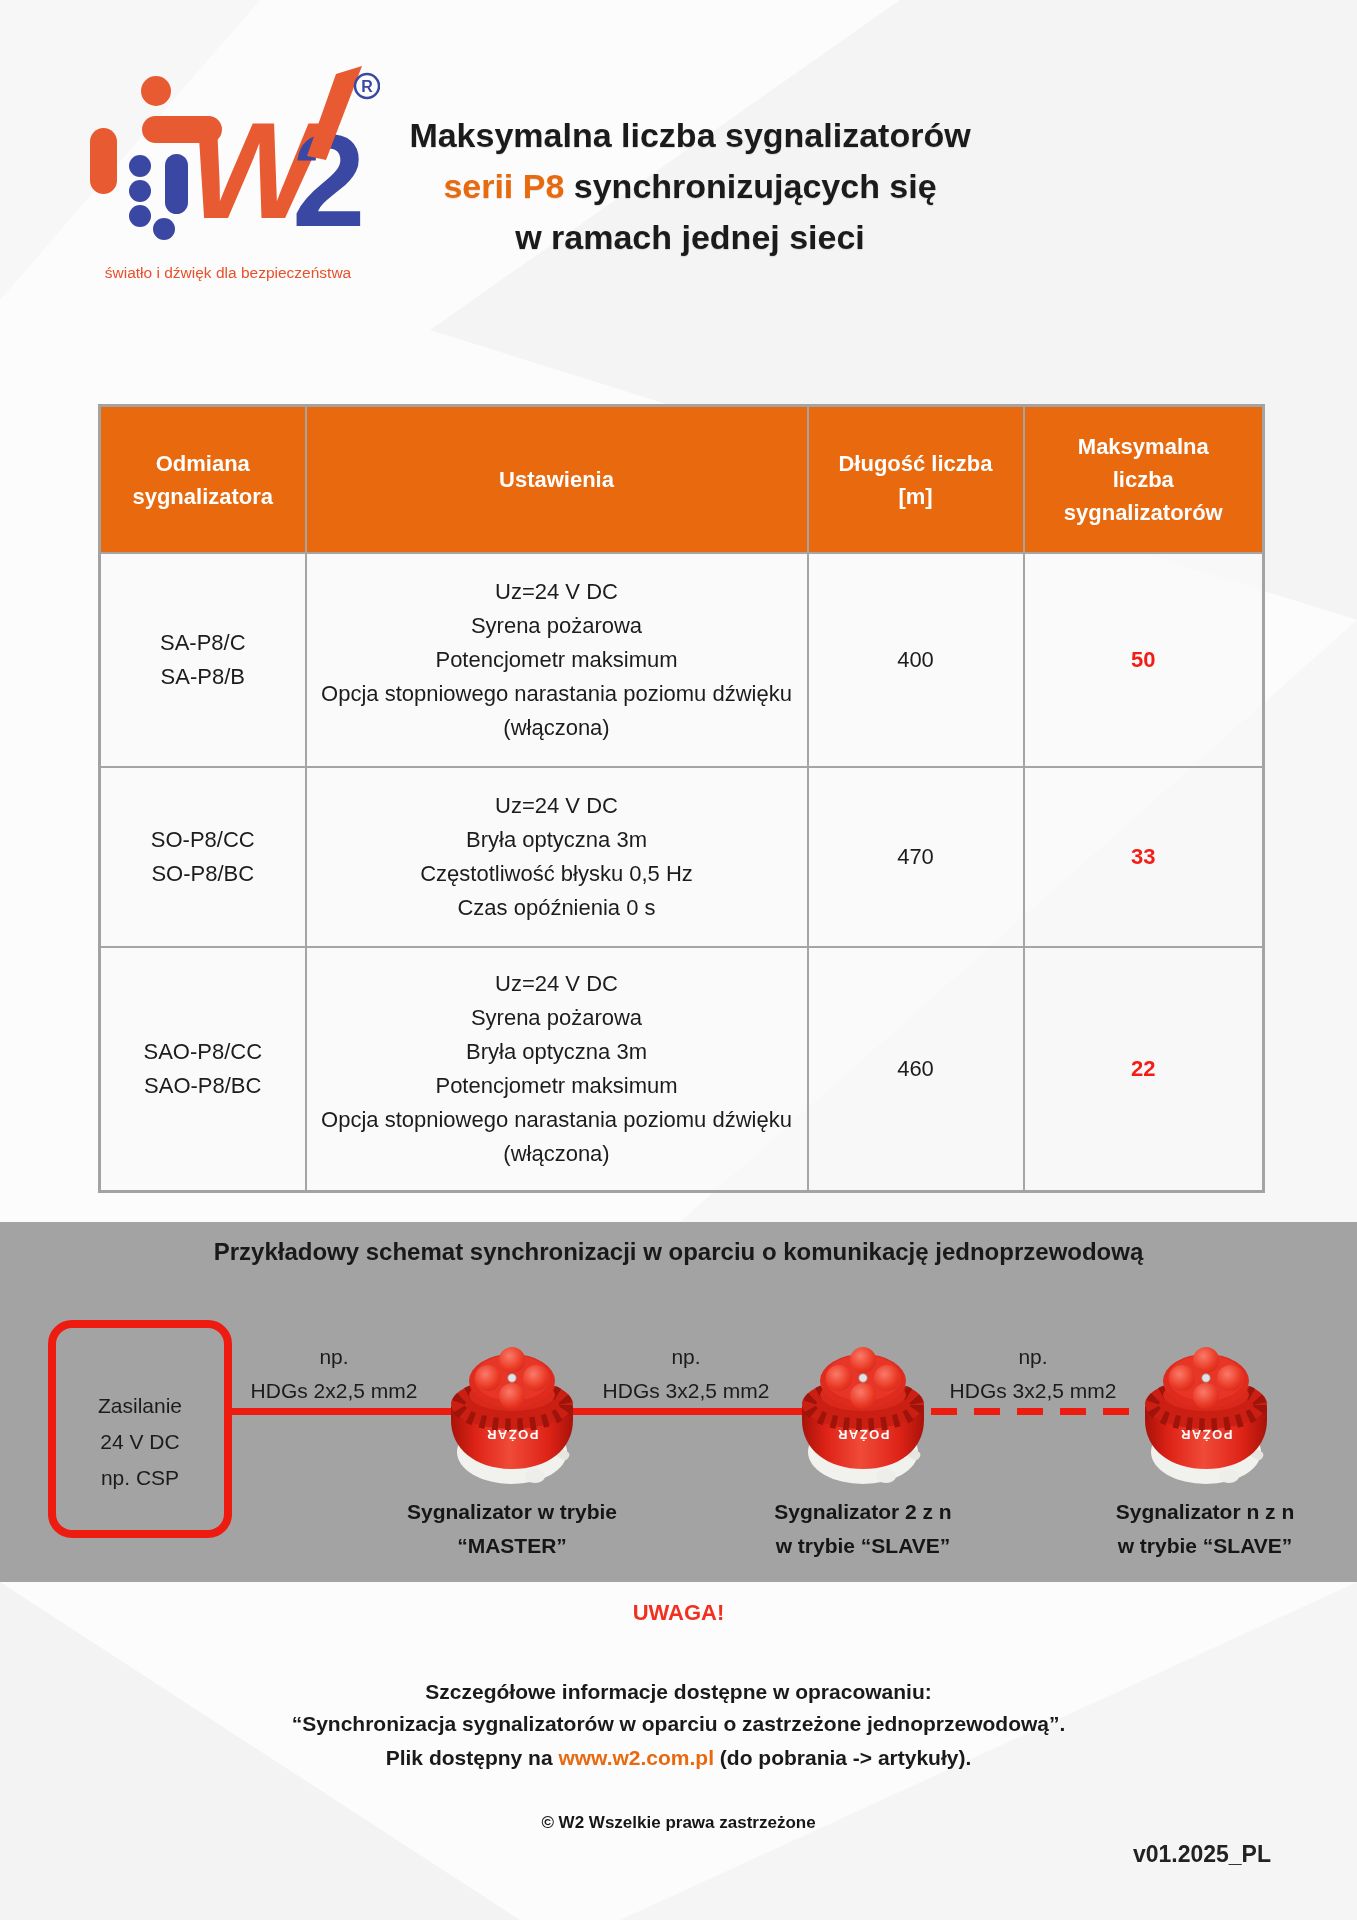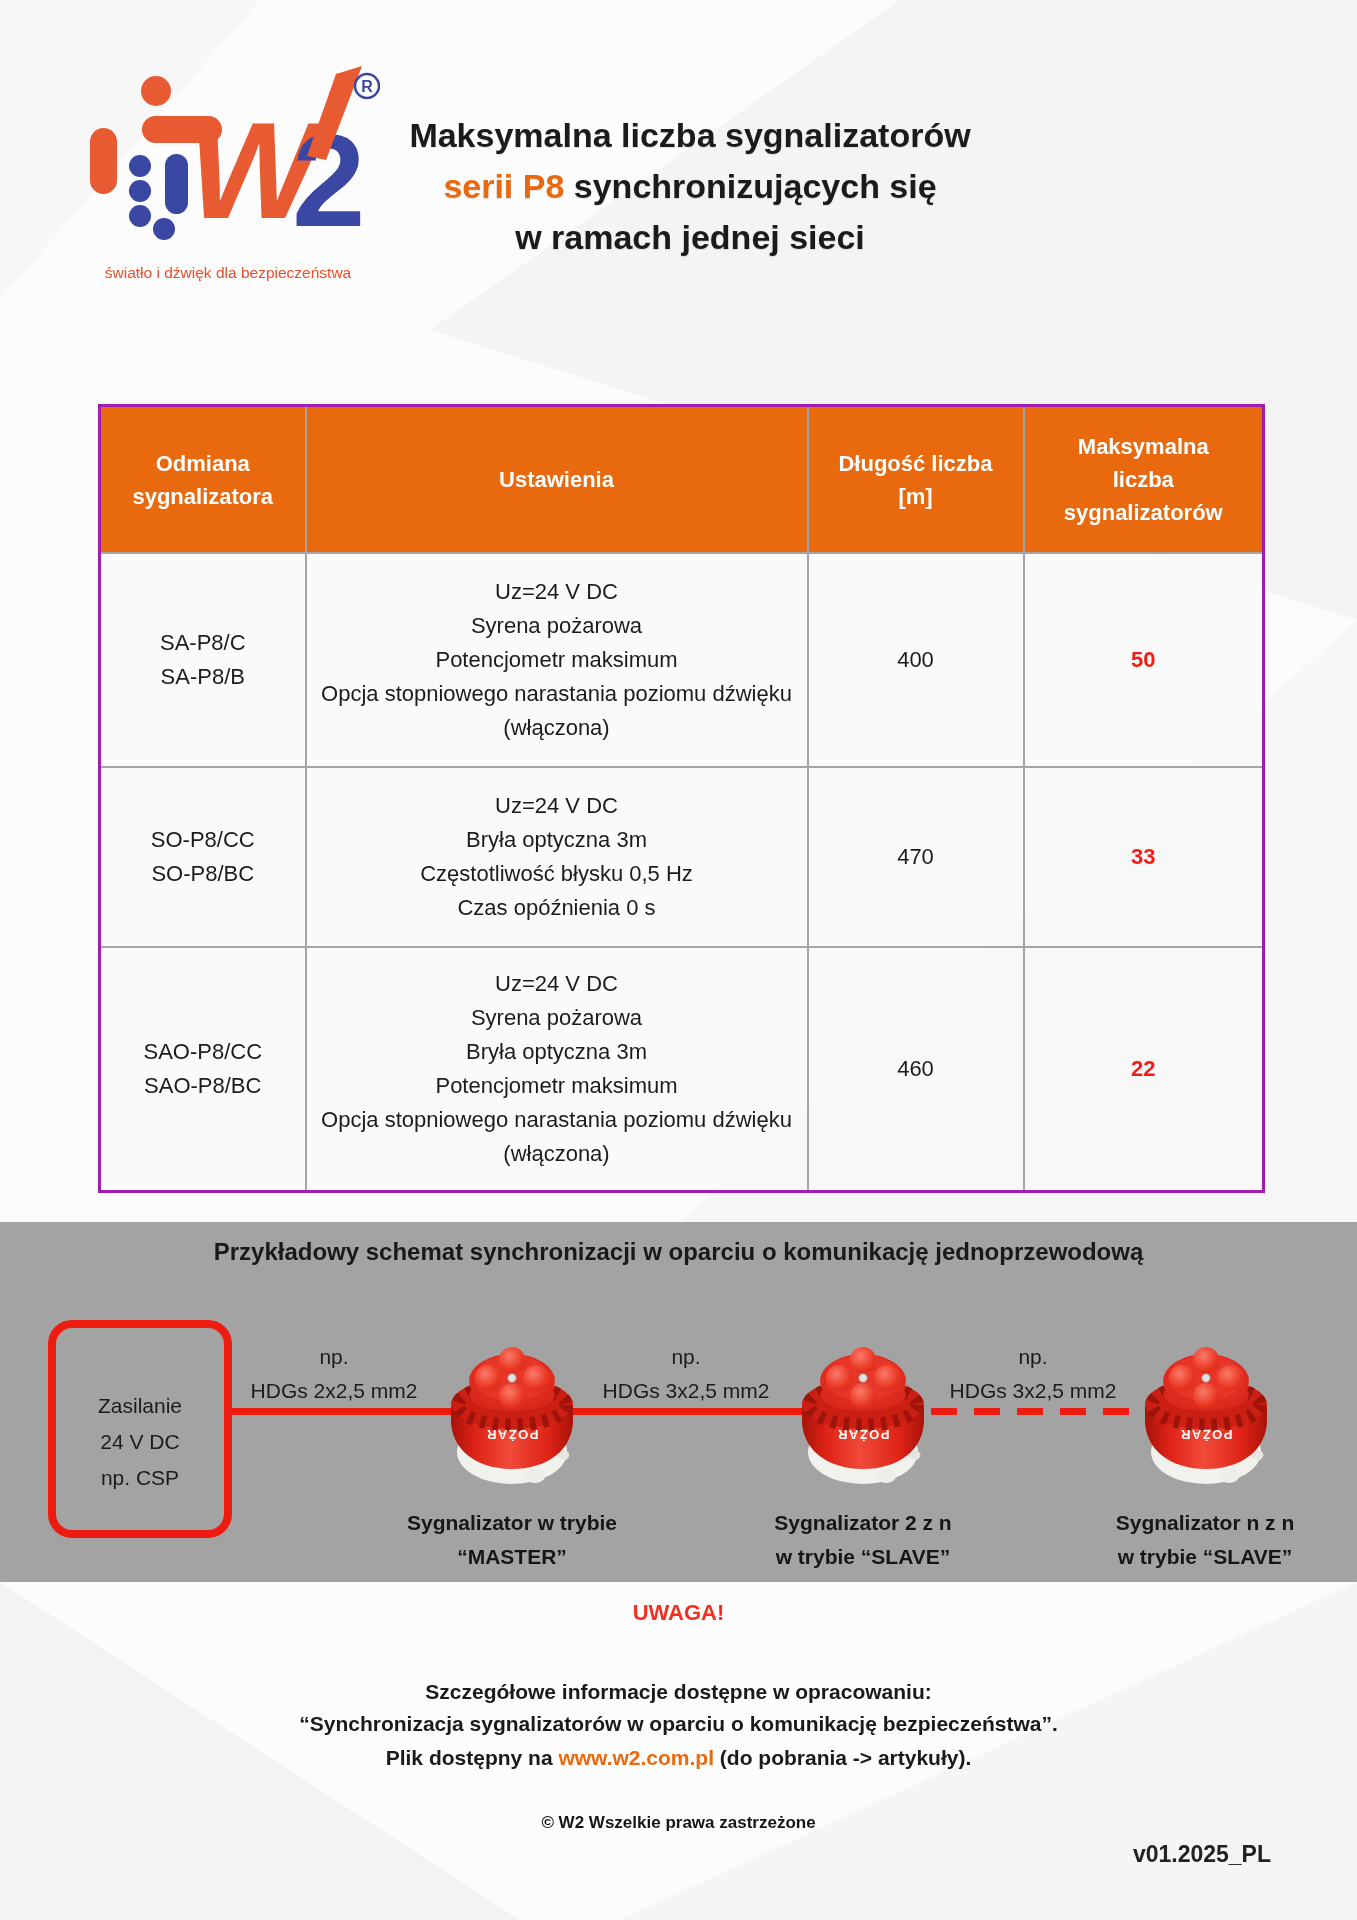--- a/index.html
+++ b/index.html
@@ -15,21 +15,21 @@
   .title-block{
     left:330px;top:110px;width:720px;text-align:center;z-index:2;
     font-size:34px;font-weight:bold;line-height:51px;color:#1b1b1b;
     text-shadow:0 1px 1px rgba(0,0,0,.12);
   }
   .hl-orange{color:#E8690E;}
   
   .spec-table{
     position:absolute;left:98px;top:404px;z-index:2;
     border-collapse:collapse;table-layout:fixed;width:1164px;
-    border:3px solid #a21caf;
+    border:3px solid #a3a3a3;
   }
   .spec-table th,.spec-table td{
     border:2px solid #a5a5a5;text-align:center;vertical-align:middle;
     font-size:22px;padding:4px 14px;
   }
   .spec-table th{
     background:#E8690E;color:#ffffff;font-weight:bold;line-height:33px;
     white-space:pre-line;height:137px;
   }
   .spec-table td{background:rgba(249,249,249,0.78);line-height:34px;}
@@ -51,21 +51,21 @@
   }
   .power-box div{font-size:21px;line-height:36px;color:#1c1c1c;}
   .wire{top:186px;height:7px;background:#EE1B10;}
   .wire-solid{left:230px;width:636px;}
   .wire-dashed{
     left:888px;width:334px;background:none;
     background-image:repeating-linear-gradient(90deg,#EE1B10 0 26px,transparent 26px 43px);
   }
   .cable-label{top:118px;width:260px;text-align:center;font-size:21px;line-height:34px;color:#1c1c1c;}
   .device{width:170px;height:158px;top:114px;}
-  .caption{top:284px;width:300px;text-align:center;font-size:21px;font-weight:bold;line-height:34px;color:#161616;}
+  .caption{top:273px;width:300px;text-align:center;font-size:21px;font-weight:bold;line-height:34px;color:#161616;}
   
   .f-center{left:0;width:1357px;text-align:center;z-index:2;}
   .uwaga{top:1600px;color:#F2301F;font-size:22px;font-weight:bold;}
   .f-line{font-size:21px;font-weight:bold;color:#1a1a1a;}
   .fl1{top:1680px;} .fl2{top:1712px;} .fl3{top:1746px;}
   .link-orange{color:#E8690E;text-decoration:none;cursor:pointer;margin-top:44px;}
   .copyright{top:1813px;font-size:17px;font-weight:bold;color:#161616;}
   .version{top:1841px;right:86px;font-size:23px;font-weight:bold;color:#222;z-index:2;}
 </style>
 </head>
@@ -250,18 +250,18 @@
       <div>w trybie “SLAVE”</div>
     </div>
     <div class="abs caption" style="left:1055px;">
       <div>Sygnalizator n z n</div>
       <div>w trybie “SLAVE”</div>
     </div>
   </div>
 
   <div class="abs f-center uwaga">UWAGA!</div>
   <div class="abs f-center f-line fl1">Szczegółowe informacje dostępne w opracowaniu:</div>
-  <div class="abs f-center f-line fl2">“Synchronizacja sygnalizatorów w oparciu o komunikację bezpieczeństwa”.</div>
+  <div class="abs f-center f-line fl2">“Synchronizacja sygnalizatorów w oparciu o zastrzeżone jednoprzewodową”.</div>
   <div class="abs f-center f-line fl3"><span>Plik dostępny na </span><a class="link-orange">www.w2.com.pl</a><span> (do pobrania -&gt; artykuły).</span></div>
   <div class="abs f-center copyright">© W2 Wszelkie prawa zastrzeżone</div>
   <div class="abs version">v01.2025_PL</div>
 
 </div>
 
 </body></html>

